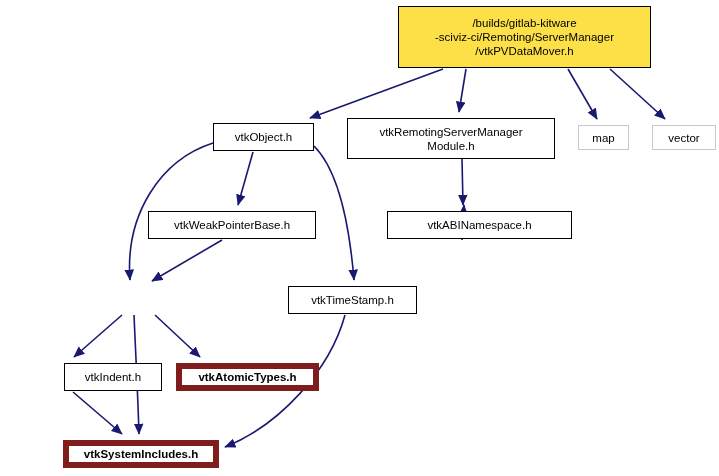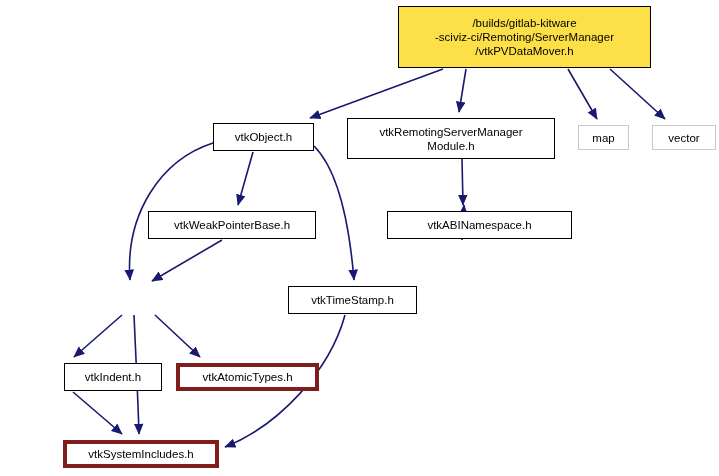--- a/index.html
+++ b/index.html
@@ -36,22 +36,23 @@
     background: #ffffff;
     border: 1px solid #000000;
     white-space: pre-line;
     padding: 0 3px;
   }
   .node.root {
     background: #fde047;
     border: 1px solid #000000;
   }
   .node.red {
-    border: 4px solid #7f1d1d;
+    border: 6px solid #7f1d1d;
     color: #000000;
+    font-weight: bold;
   }
   .node.plain {
     border: 1px solid #c8c8c8;
     align-items: center;
   }
 </style>
 </head>
 <body>
 
 <div id="canvas">

